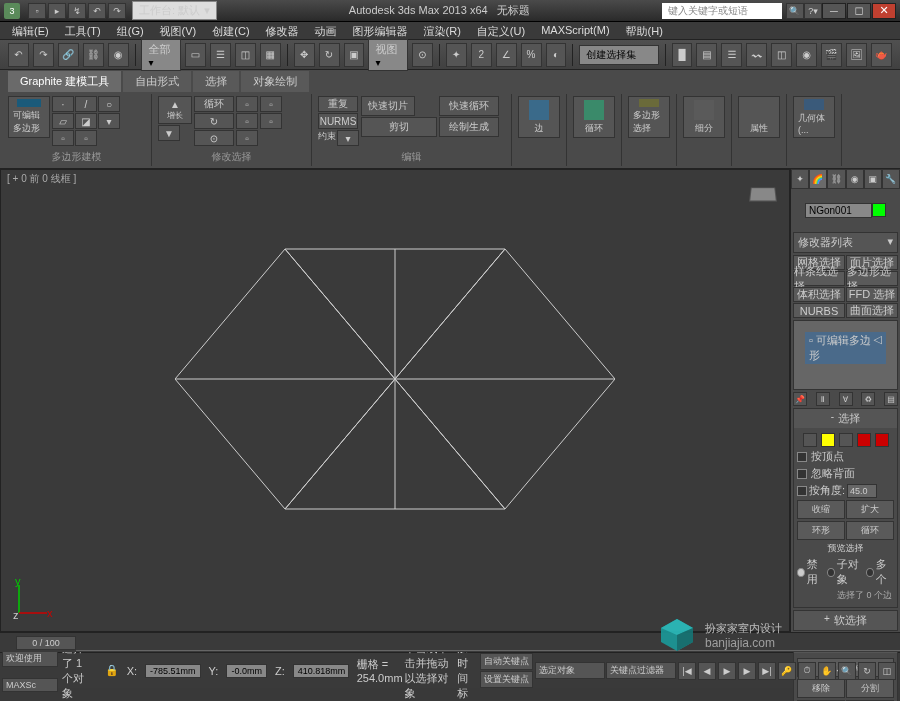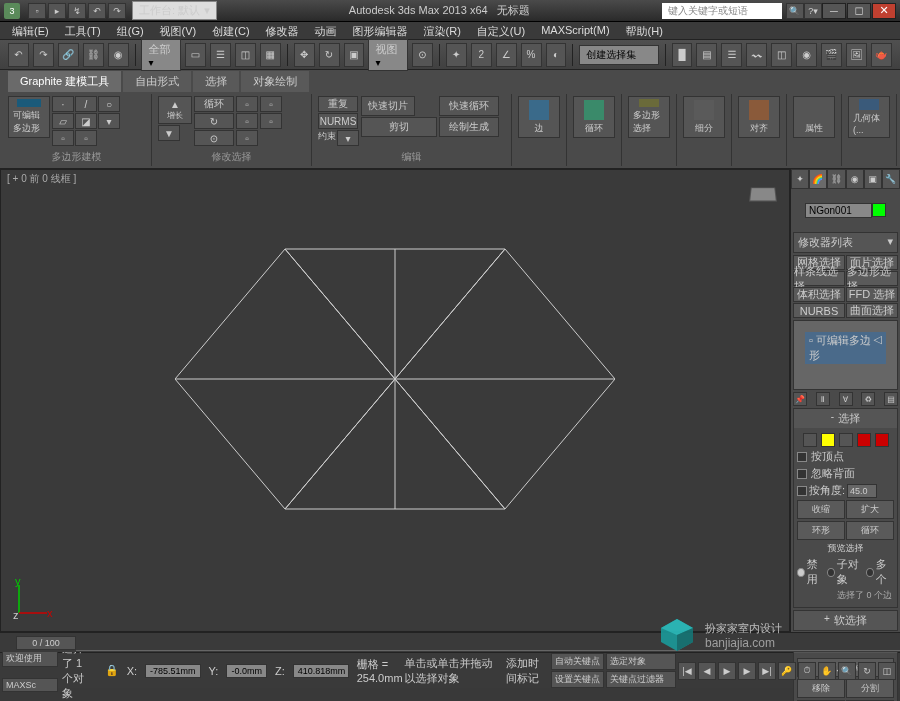--- a/index.html
+++ b/index.html
@@ -265,26 +265,20 @@
         </div>
     </div>
     <div class="ribbon-panel">
       <div class="panel-big panel-btn">
           <div style="width:20px;height:20px;background:#5a5a5a"></div>
           <span style="font-size:9px">细分</span>
         </div>
     </div>
     <div class="ribbon-panel">
       <div class="panel-big panel-btn">
-          <div style="width:20px;height:20px;background:#8a5a3a"></div>
-          <span style="font-size:9px">对齐</span>
-        </div>
-    </div>
-    <div class="ribbon-panel">
-      <div class="panel-big panel-btn">
           <div style="width:20px;height:20px;background:#555"></div>
           <span style="font-size:9px">属性</span>
         </div>
     </div>
     <div class="ribbon-panel">
       <div class="panel-big panel-btn">
           <div style="width:20px;height:20px;background:#3a5a7a"></div>
           <span style="font-size:9px">几何体 (...</span>
         </div>
     </div>
@@ -458,21 +452,21 @@
     <div class="status-coords">
       <span>单击或单击并拖动以选择对象</span>
       <span style="margin-left:auto">添加时间标记</span>
     </div>
   </div>
   <div class="status-right">
     <div style="display:flex;flex-direction:column;gap:1px">
       <div class="sleft-btn">自动关键点</div>
       <div class="sleft-btn">设置关键点</div>
     </div>
-    <div style="display:flex;flex-direction:column;gap:1px">
+    <div style="display:flex;flex-direction:row;gap:1px">
       <div class="sleft-btn" style="width:70px">选定对象</div>
       <div class="sleft-btn" style="width:70px">关键点过滤器</div>
     </div>
     <div class="play-btn">|◀</div>
     <div class="play-btn">◀</div>
     <div class="play-btn">▶</div>
     <div class="play-btn">▶</div>
     <div class="play-btn">▶|</div>
     <div class="play-btn">🔑</div>
     <div class="play-btn">⏱</div>

